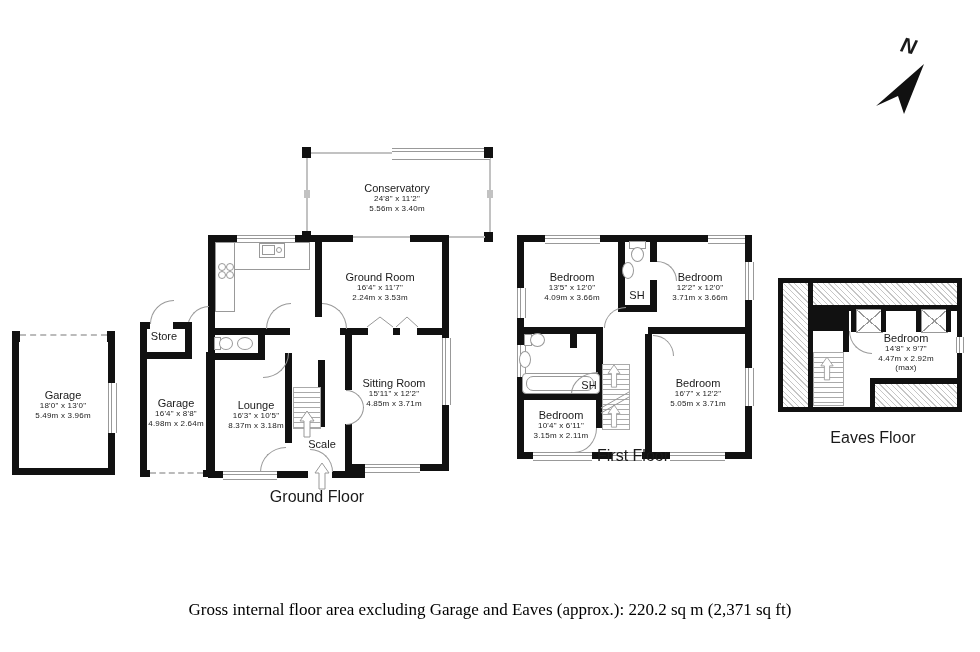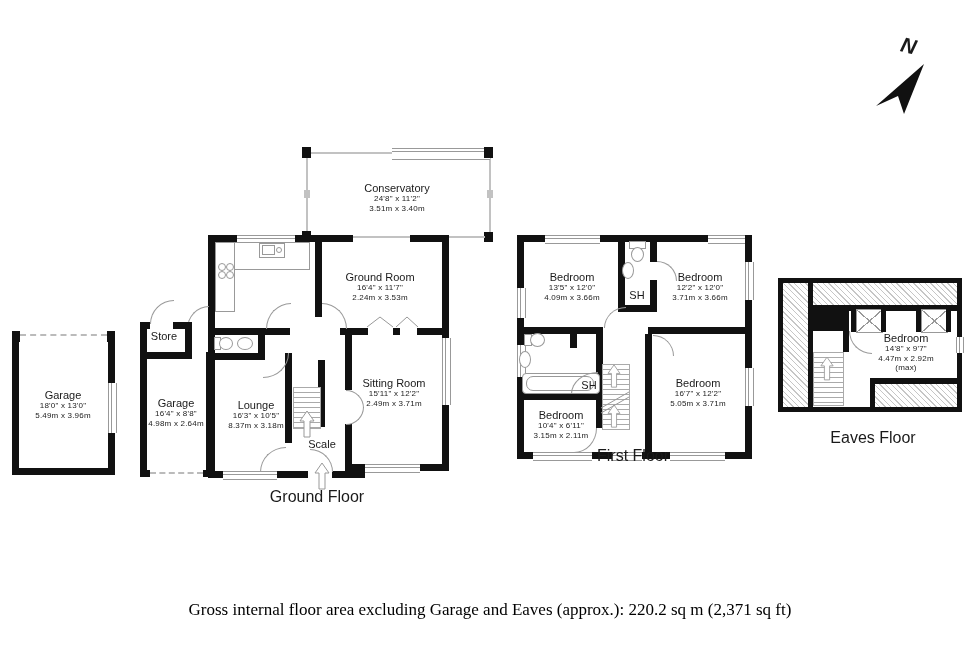--- a/index.html
+++ b/index.html
@@ -53,21 +53,21 @@
   <div class="w" style="left:484px;top:147px;width:9px;height:11px"></div>
   <div class="w" style="left:302px;top:231px;width:9px;height:10px"></div>
   <div class="w" style="left:484px;top:232px;width:9px;height:10px"></div>
   <div class="gw" style="left:304px;top:190px;width:6px;height:8px"></div>
   <div class="gw" style="left:487px;top:190px;width:6px;height:8px"></div>
   <div class="gw" style="left:353px;top:236px;width:57px;height:2px"></div>
   <div class="gw" style="left:449px;top:236px;width:36px;height:2px"></div>
   <div class="lbl" style="left:397px;top:182px">
     <span class="nm">Conservatory</span>
     <span class="dim">24'8" x 11'2"</span>
-    <span class="dim">3.51m x 3.40m</span>
+    <span class="dim">5.56m x 3.40m</span>
   </div>
 
   <div class="w" style="left:208px;top:235px;width:29px;height:7px"></div>
   <div class="winH" style="left:237px;top:235px;width:58px;height:7px"></div>
   <div class="w" style="left:295px;top:235px;width:58px;height:7px"></div>
   <div class="w" style="left:410px;top:235px;width:39px;height:7px"></div>
   <div class="w" style="left:208px;top:235px;width:7px;height:243px"></div>
   <div class="w" style="left:208px;top:471px;width:15px;height:7px"></div>
   <div class="winH" style="left:223px;top:471px;width:54px;height:7px"></div>
   <div class="w" style="left:277px;top:471px;width:31px;height:7px"></div>
@@ -131,21 +131,21 @@
     <span class="dim">2.24m x 3.53m</span>
   </div>
   <div class="lbl" style="left:256px;top:399px">
     <span class="nm">Lounge</span>
     <span class="dim">16'3" x 10'5"</span>
     <span class="dim">8.37m x 3.18m</span>
   </div>
   <div class="lbl" style="left:394px;top:377px">
     <span class="nm">Sitting Room</span>
     <span class="dim">15'11" x 12'2"</span>
-    <span class="dim">2.49m x 3.71m</span>
+    <span class="dim">4.85m x 3.71m</span>
   </div>
   <span class="room-sm" style="left:322px;top:438px">Scale</span>
   <span class="floor" style="left:317px;top:488px">Ground Floor</span>
 
   <div class="w" style="left:12px;top:331px;width:8px;height:11px"></div>
   <div class="w" style="left:107px;top:331px;width:8px;height:11px"></div>
   <div class="dash" style="left:20px;top:334px;width:87px"></div>
   <div class="w" style="left:12px;top:335px;width:7px;height:140px"></div>
   <div class="w" style="left:12px;top:468px;width:103px;height:7px"></div>
   <div class="w" style="left:108px;top:335px;width:7px;height:48px"></div>

